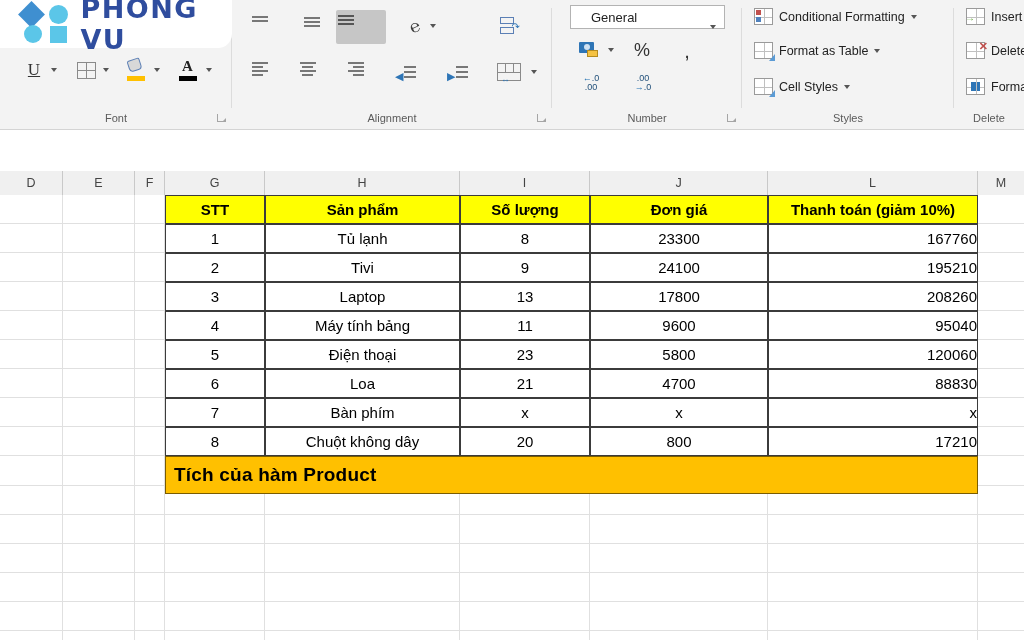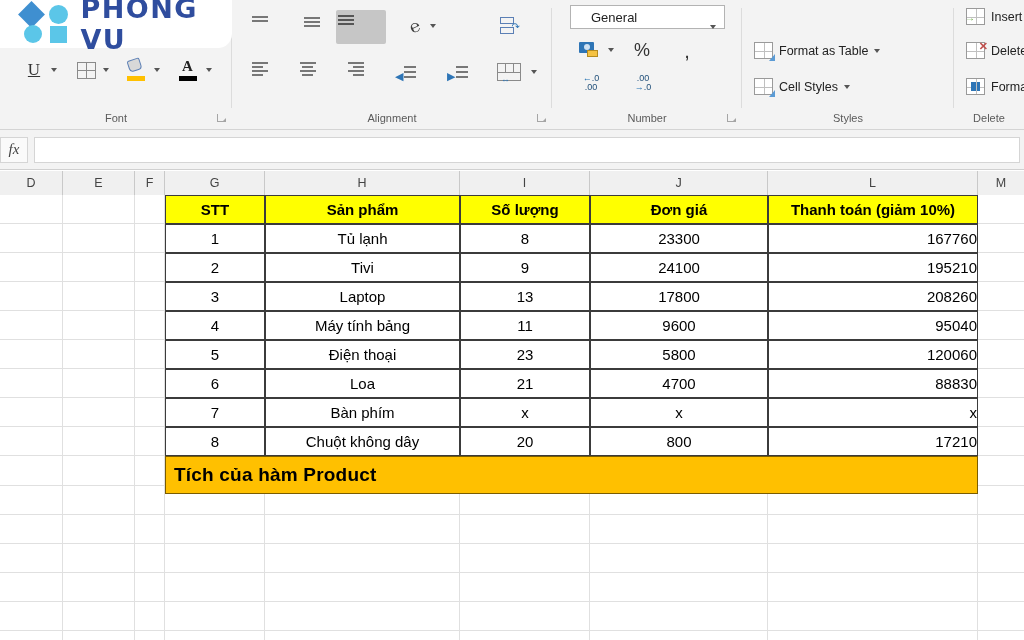--- a/index.html
+++ b/index.html
@@ -360,20 +360,28 @@
             .00<br><b>→</b>.0
           </span>
         </div>
 
         <div class="rg-label">Number</div>
         <div class="rg-launcher"></div>
         <div class="rg-sep" style="right:0;"></div>
       </div>
 
       <div class="rgroup" style="left:742px; width:212px;">
+        <div class="styleitem" style="left:12px; top:8px;">
+          <span class="mini-grid">
+            <span class="mg-red"></span>
+              <span class="mg-blue"></span>
+          </span>
+          <span>Conditional Formatting</span>
+          <span class="caret"></span>
+        </div>
         <div class="styleitem" style="left:12px; top:42px;">
           <span class="mini-grid">
             <span class="mg-pen"></span>
           </span>
           <span>Format as Table</span>
           <span class="caret"></span>
         </div>
         <div class="styleitem" style="left:12px; top:78px;">
           <span class="mini-grid">
             <span class="mg-pen"></span>
@@ -414,24 +422,20 @@
       <span class="logo-marks">
         <span class="lm d1"></span>
           <span class="lm c1"></span>
         <span class="lm c2"></span>
           <span class="lm s1"></span>
       </span>
       <span class="logo-text">PHONG VU</span>
     </div>
   </div>
 
-  <div class="fbar">
-    <div class="fx">fx</div>
-    <div class="fbar-input"></div>
-  </div>
 
   <div class="colhdr">
     <div class="colcell" style="left:0px;   width:63px;">D</div>
     <div class="colcell" style="left:63px;  width:72px;">E</div>
     <div class="colcell" style="left:135px; width:30px;">F</div>
     <div class="colcell" style="left:165px; width:100px;">G</div>
     <div class="colcell" style="left:265px; width:195px;">H</div>
     <div class="colcell" style="left:460px; width:130px;">I</div>
     <div class="colcell" style="left:590px; width:178px;">J</div>
     <div class="colcell" style="left:768px; width:210px;">L</div>

